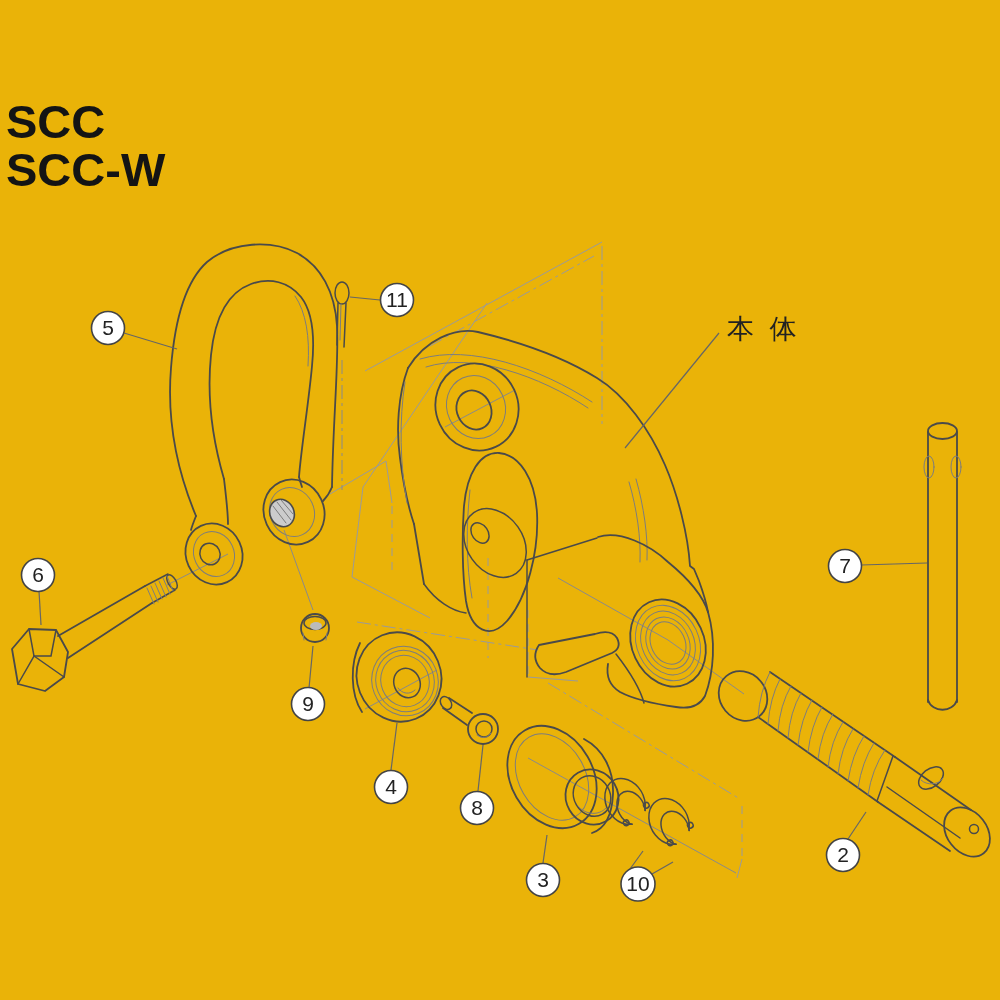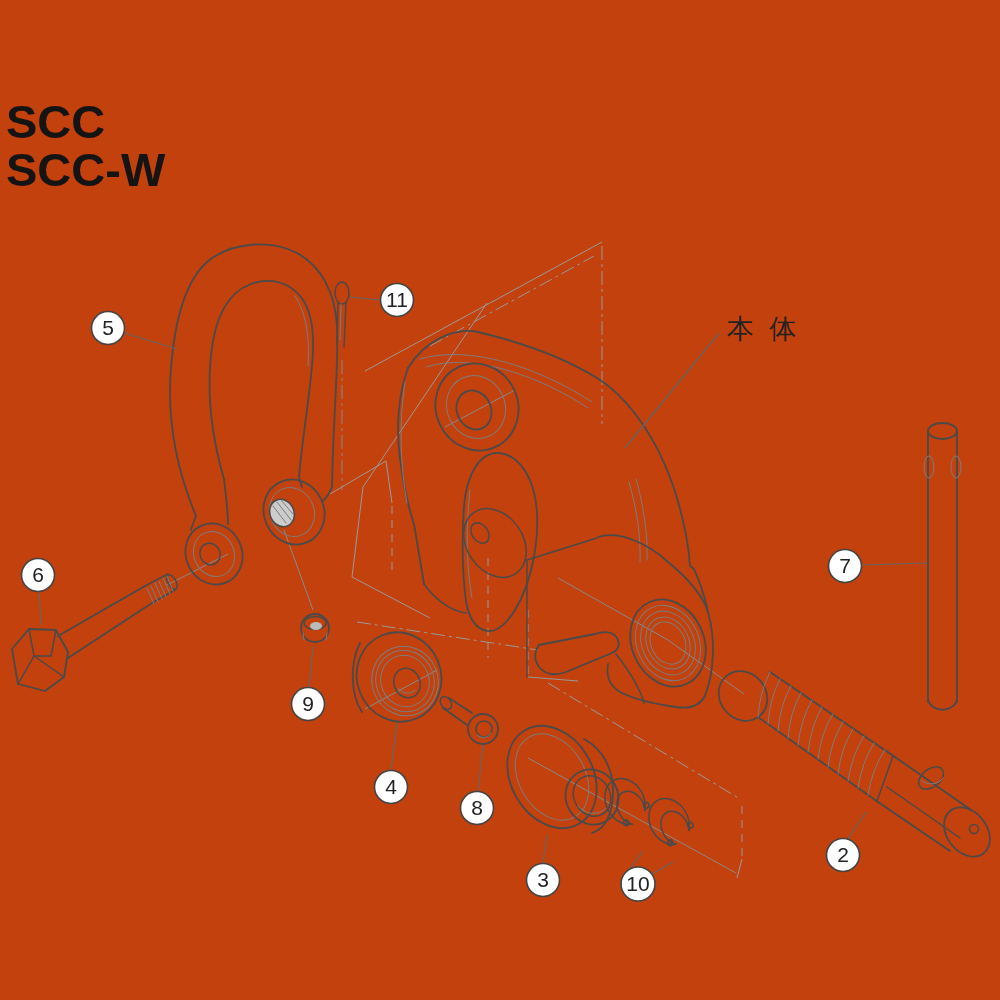--- a/index.html
+++ b/index.html
@@ -1,16 +1,16 @@
 <!DOCTYPE html>
 <html><head>
 <meta charset="utf-8">
 <style>
   html,body{margin:0;padding:0;background:#ffffff;}
-  .stage{position:relative;width:1000px;height:1000px;background:#c2410c;overflow:hidden;
+  .stage{position:relative;width:1000px;height:1000px;background:#eab308;overflow:hidden;
          font-family:"Liberation Sans", sans-serif;}
   svg{display:block}
   .t1{font-family:"Liberation Sans",sans-serif;font-weight:700;font-size:47px;fill:#141414;}
   .jp{font-family:"Liberation Sans",sans-serif;font-size:27px;fill:#222;letter-spacing:4px;}
   .num{font-family:"Liberation Sans",sans-serif;font-size:21px;fill:#222;}
   .ln{stroke:#4a4a4a;stroke-width:1.8;fill:none;stroke-linecap:round;stroke-linejoin:round;}
   .ln2{stroke:#4a4a4a;stroke-width:1.5;fill:none;stroke-linecap:round;}
   .thin{stroke:#7d7d7d;stroke-width:1;fill:none;stroke-linecap:round;}
   .ph{stroke:#9a9a9a;stroke-width:1;fill:none;}
   .ax{stroke:#8a8a8a;stroke-width:1;fill:none;}

